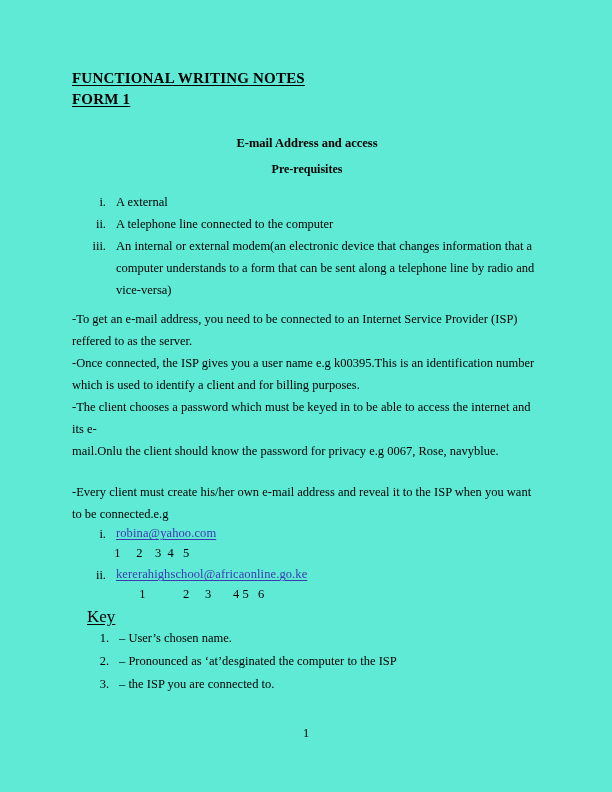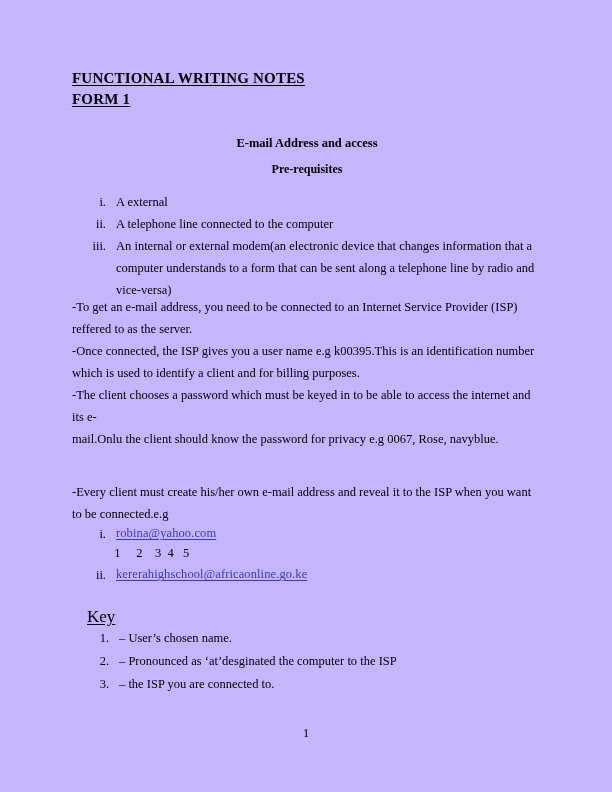--- a/index.html
+++ b/index.html
@@ -4,21 +4,21 @@
 <style>
   html, body {
     margin: 0;
     padding: 0;
     background: #ffffff;
   }
   .page {
     position: relative;
     width: 612px;
     height: 792px;
-    background: #c4b5fd;
+    background: #5eead4;
     font-family: "Liberation Serif", "DejaVu Serif", serif;
     color: #000000;
     overflow: hidden;
     box-sizing: border-box;
   }
 
   
   .title-block {
     position: absolute;
     left: 72px;
@@ -89,21 +89,21 @@
   }
 
   
   .body-block {
     position: absolute;
     left: 72px;
     width: 468px;
     font-size: 12.5px;
     line-height: 22px;
   }
-  #body-para-block { top: 296px; }
+  #body-para-block { top: 308px; }
   .body-line {
     display: block;
     line-height: 22px;
   }
 
   
   #creating-heading {
     position: absolute;
     left: 72px;
     top: 459px;
@@ -243,20 +243,21 @@
 
   <div class="email-list" id="email-list">
     <div class="email-item">
       <span class="email-marker">i.</span>
       <span class="email-addr">robina@yahoo.com</span>
       <span class="digit-row">  1     2    3  4   5</span>
     </div>
     <div class="email-item">
       <span class="email-marker">ii.</span>
       <span class="email-addr">kererahighschool@africaonline.go.ke</span>
+      <span class="digit-row">          1            2     3       4 5   6</span>
     </div>
   </div>
 
   <div id="key-heading"><span>Key</span></div>
 
   <div id="key-list">
     <div class="key-item">
       <span class="key-marker">1.</span>
       <span class="key-text">– User’s chosen name.</span>
     </div>

